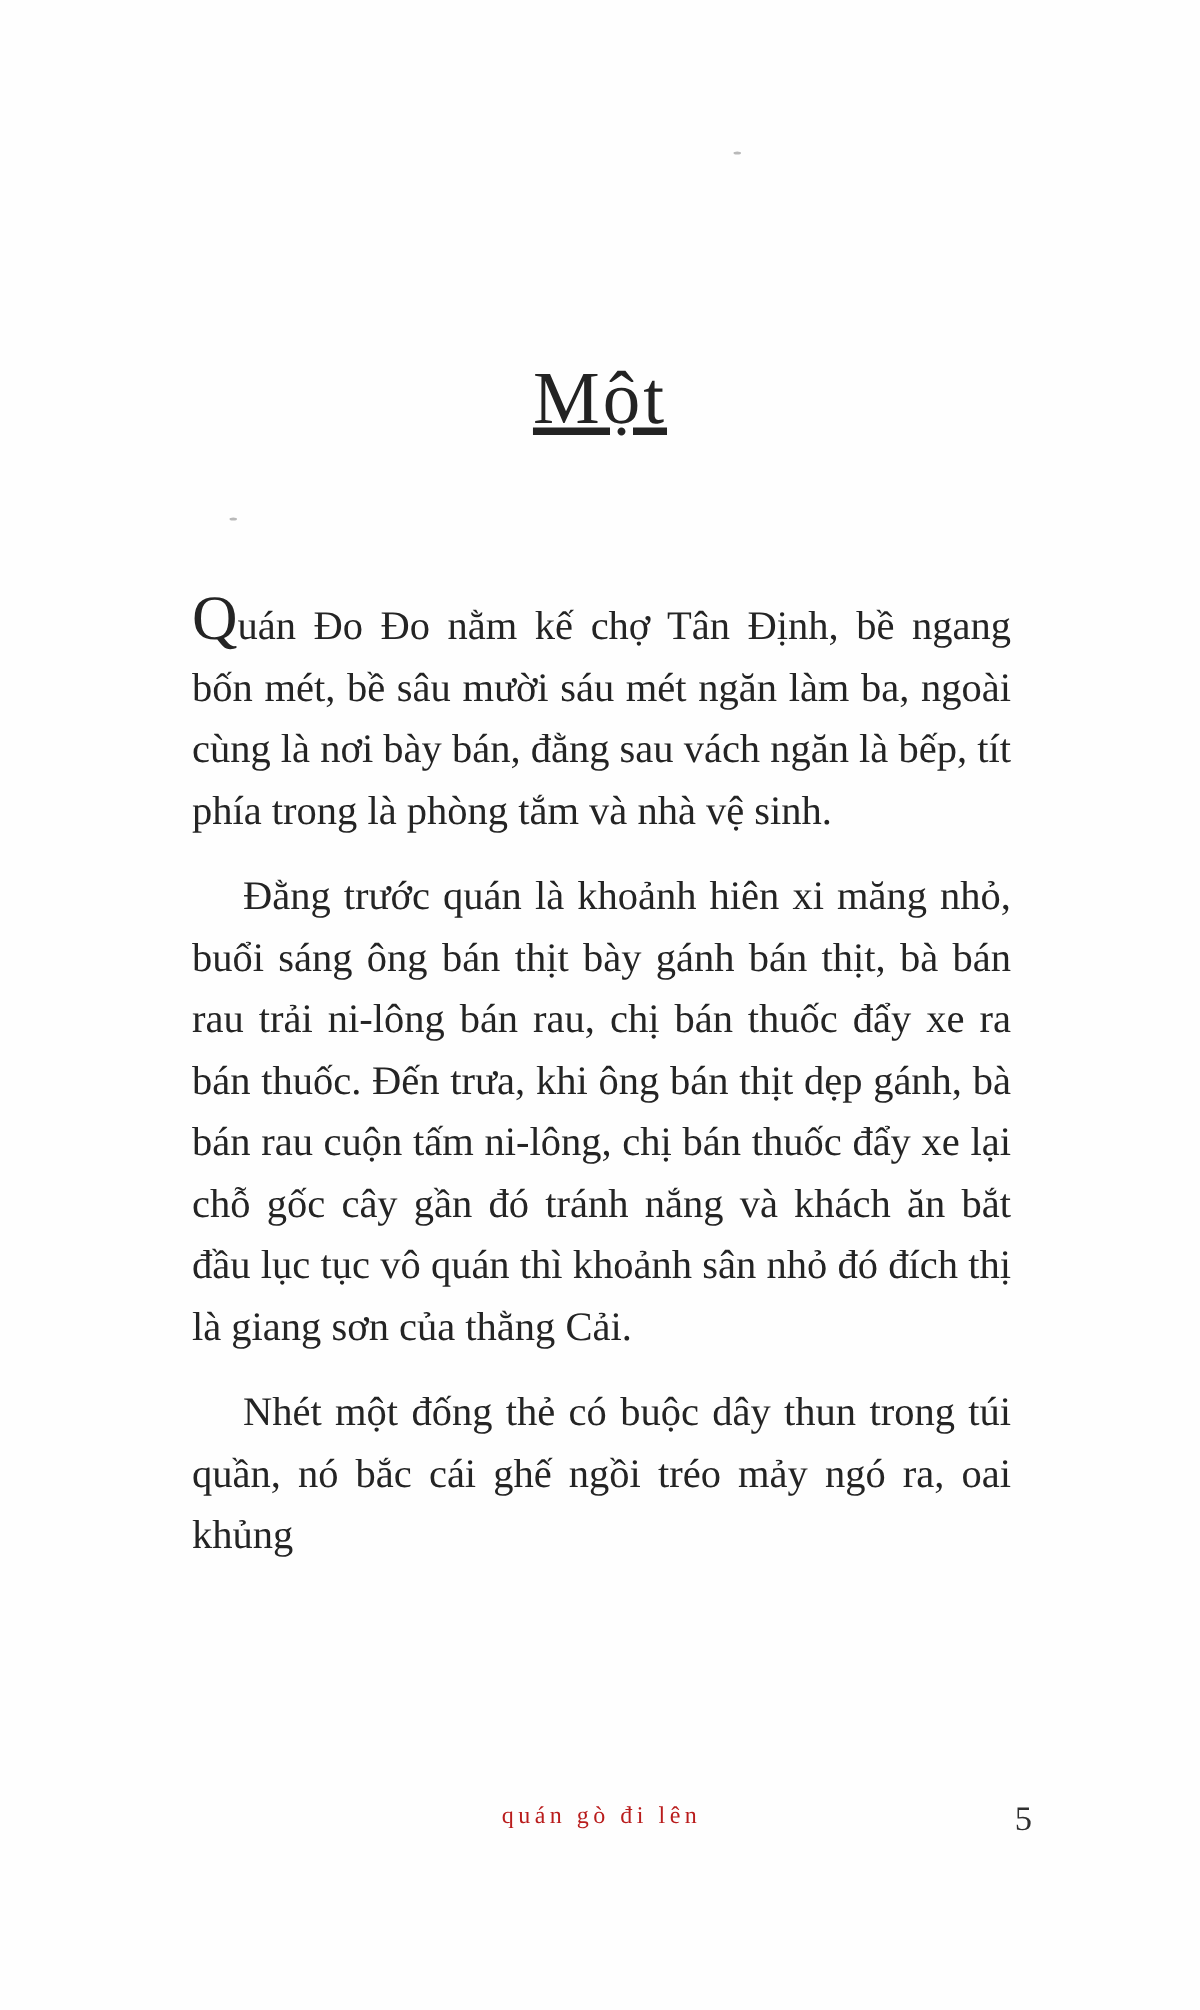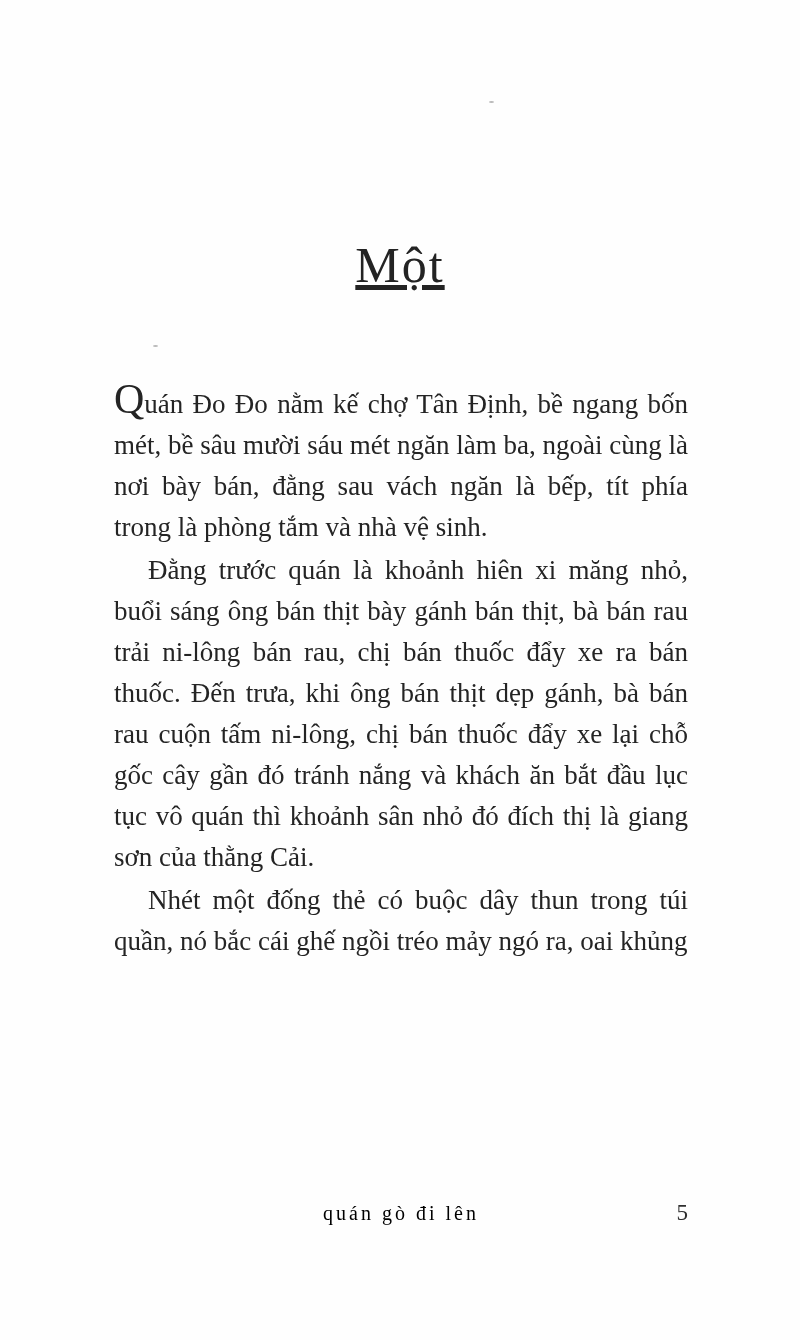--- a/index.html
+++ b/index.html
@@ -36,21 +36,21 @@
     position: absolute;
     top: 376px;
     left: 112px;
     width: 578px;
     font-size: 27px;
     line-height: 41px;
     text-align: justify;
     color: #242424;
   }
   .body-text p {
-    margin: 2px;
+    margin: 16px;
     text-indent: 34px;
   }
   .body-text p.first {
     text-indent: 0;
   }
   .body-text p.first::first-letter {
     font-size: 42px;
     line-height: 1;
   }
   .footer {
@@ -59,23 +59,23 @@
     left: 112px;
     width: 578px;
     height: 32px;
   }
   .running-title {
     position: absolute;
     left: 0;
     right: 0;
     top: 2px;
     text-align: center;
-    font-size: 20px;
+    font-size: 16px;
     letter-spacing: 3px;
-    color: #000000;
+    color: #b91c1c;
   }
   .page-number {
     position: absolute;
     right: 2px;
     top: 0;
     font-size: 23px;
     color: #2f2f2f;
   }
   
   .speck {

